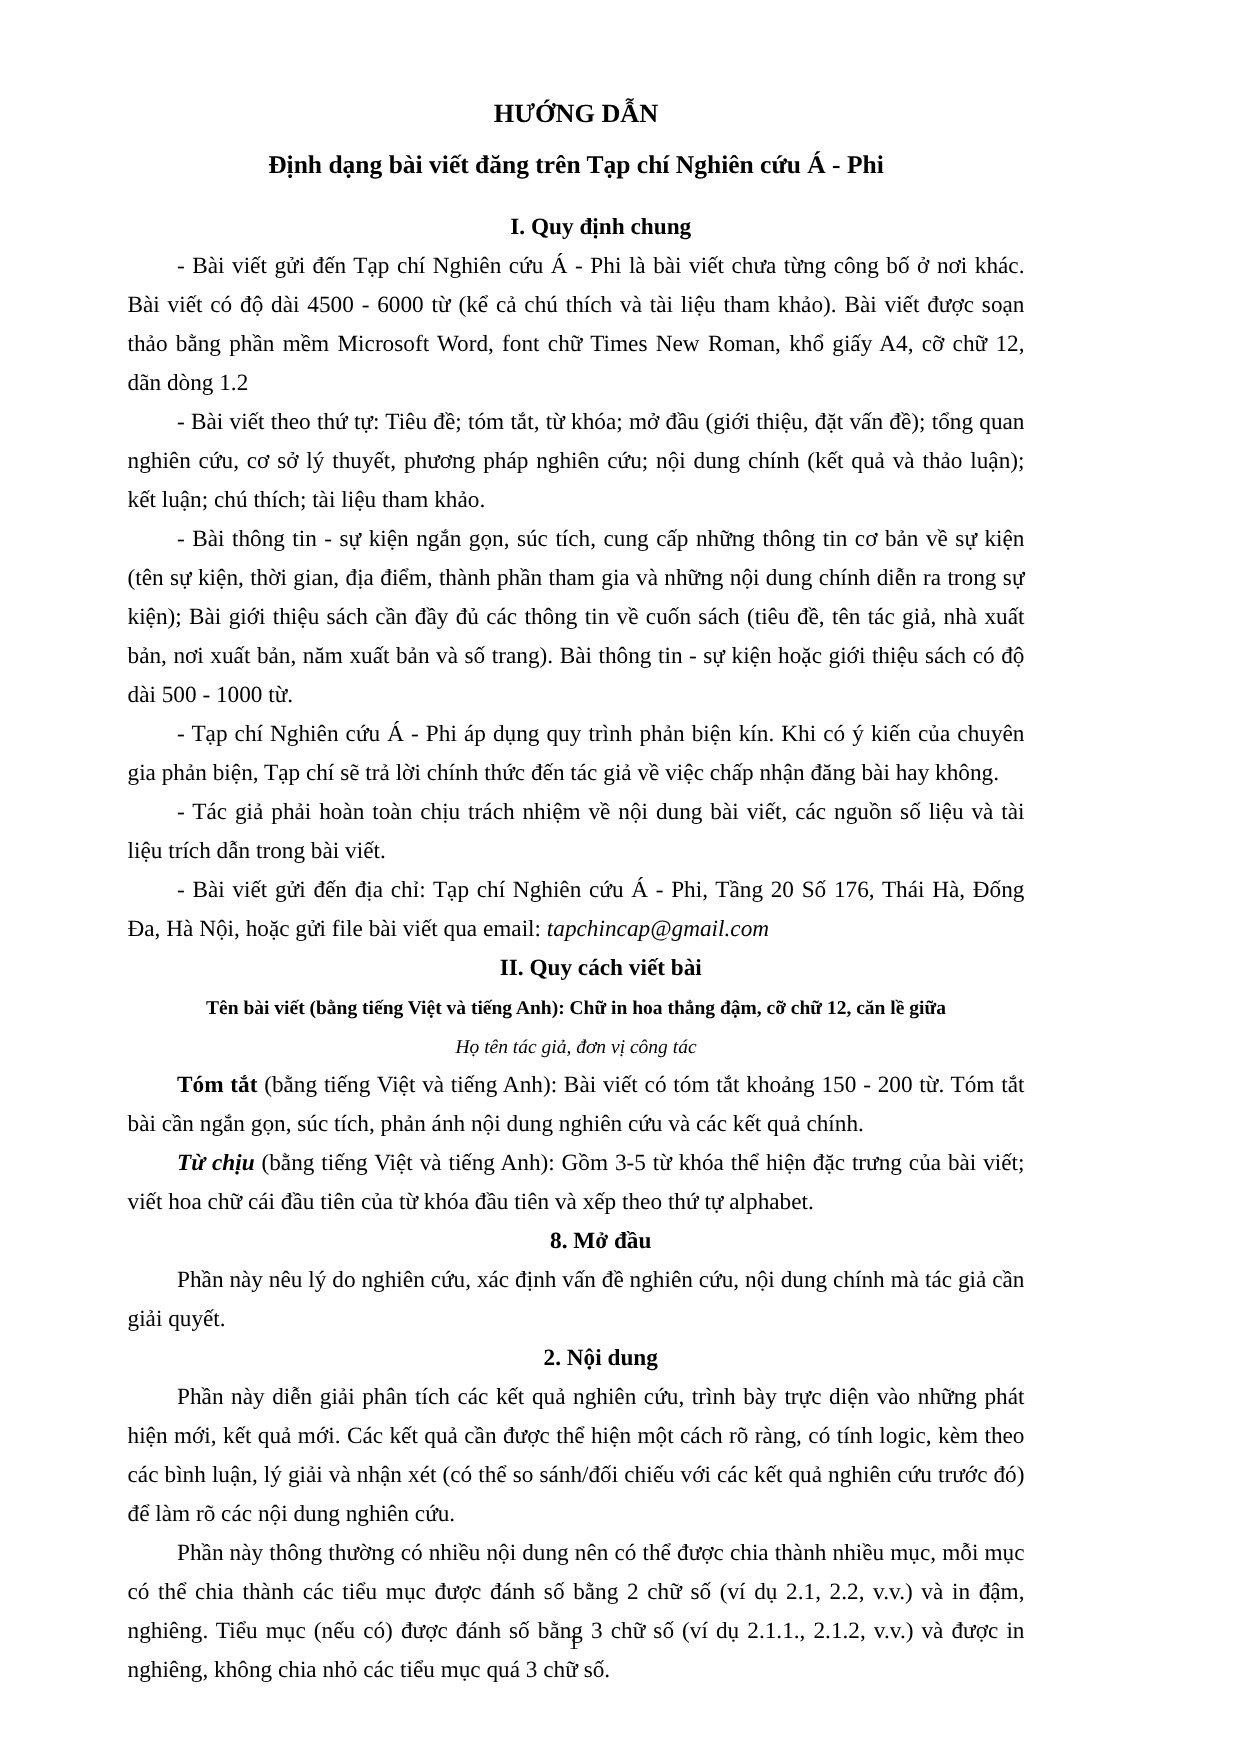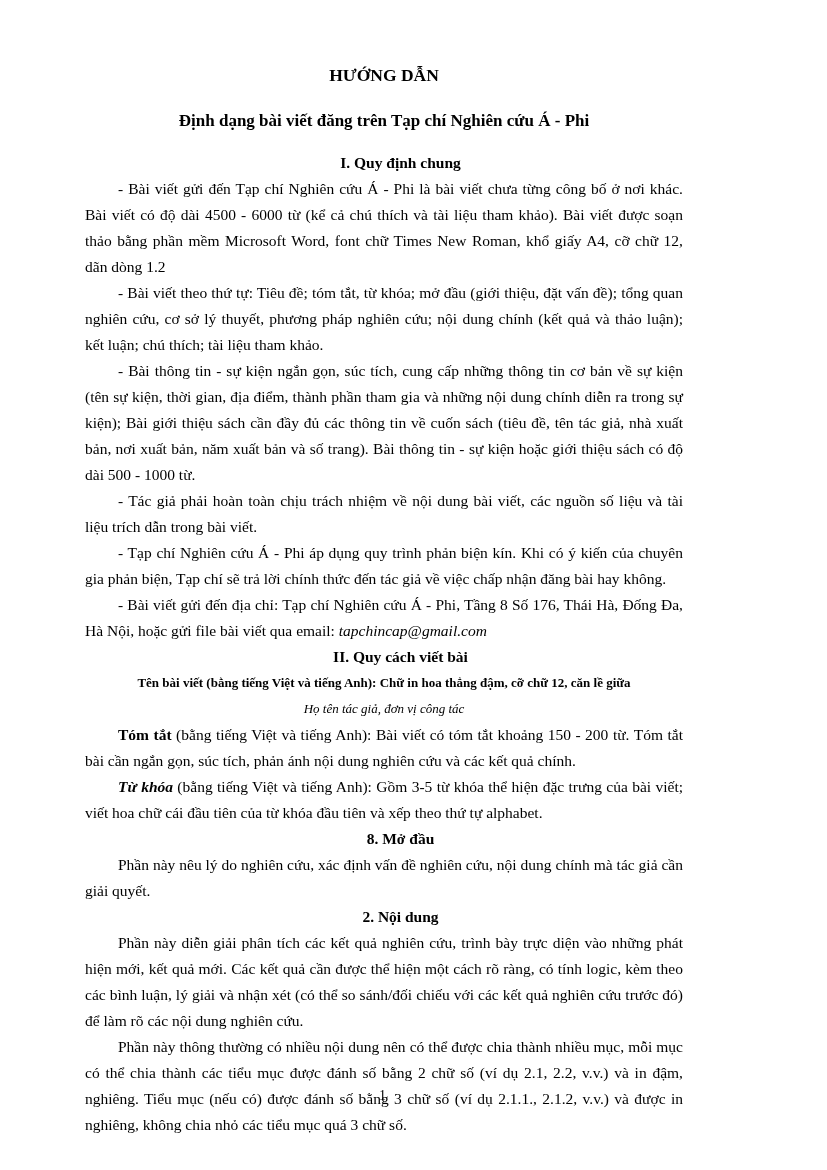--- a/index.html
+++ b/index.html
@@ -24,21 +24,21 @@
     font-weight: bold;
     font-size: 17.5px;
     line-height: 34px;
     margin: 0;
   }
   .doc-subtitle {
     text-align: center;
     font-weight: bold;
     font-size: 17px;
     line-height: 34px;
-    margin: 12px 0 12px 0;
+    margin: 1px 0 12px 0;
   }
   p.body {
     margin: 0;
     font-size: 15.5px;
     line-height: 26px;
     text-align: justify;
     text-indent: 33px;
   }
   p.heading {
     margin: 0;
@@ -75,33 +75,33 @@
   <div class="content">
 
     <p class="doc-title">HƯỚNG DẪN</p>
     <p class="doc-subtitle">Định dạng bài viết đăng trên Tạp chí Nghiên cứu Á - Phi</p>
 
     <p class="heading">I. Quy định chung</p>
 
     <p class="body">- Bài viết gửi đến Tạp chí Nghiên cứu Á - Phi là bài viết chưa từng công bố ở nơi khác. Bài viết có độ dài 4500 - 6000 từ (kể cả chú thích và tài liệu tham khảo). Bài viết được soạn thảo bằng phần mềm Microsoft Word, font chữ Times New Roman, khổ giấy A4, cỡ chữ 12, dãn dòng 1.2</p>
     <p class="body">- Bài viết theo thứ tự: Tiêu đề; tóm tắt, từ khóa; mở đầu (giới thiệu, đặt vấn đề); tổng quan nghiên cứu, cơ sở lý thuyết, phương pháp nghiên cứu; nội dung chính (kết quả và thảo luận); kết luận; chú thích; tài liệu tham khảo.</p>
     <p class="body">- Bài thông tin - sự kiện ngắn gọn, súc tích, cung cấp những thông tin cơ bản về sự kiện (tên sự kiện, thời gian, địa điểm, thành phần tham gia và những nội dung chính diễn ra trong sự kiện); Bài giới thiệu sách cần đầy đủ các thông tin về cuốn sách (tiêu đề, tên tác giả, nhà xuất bản, nơi xuất bản, năm xuất bản và số trang). Bài thông tin - sự kiện hoặc giới thiệu sách có độ dài 500 - 1000 từ.</p>
+    <p class="body">- Tạp chí Nghiên cứu Á - Phi áp dụng quy trình phản biện kín. Khi có ý kiến của chuyên gia phản biện, Tạp chí sẽ trả lời chính thức đến tác giả về việc chấp nhận đăng bài hay không.</p>
     <p class="body">- Tác giả phải hoàn toàn chịu trách nhiệm về nội dung bài viết, các nguồn số liệu và tài liệu trích dẫn trong bài viết.</p>
-    <p class="body">- Tạp chí Nghiên cứu Á - Phi áp dụng quy trình phản biện kín. Khi có ý kiến của chuyên gia phản biện, Tạp chí sẽ trả lời chính thức đến tác giả về việc chấp nhận đăng bài hay không.</p>
 
-    <p class="body"><span>- Bài viết gửi đến địa chỉ: Tạp chí Nghiên cứu Á - Phi, Tầng 8 Số 176, Thái Hà, Đống Đa, Hà Nội, hoặc gửi file bài viết qua email: </span><span class="italic">tapchincap@gmail.com</span></p>
+    <p class="body"><span>- Bài viết gửi đến địa chỉ: Tạp chí Nghiên cứu Á - Phi, Tầng 20 Số 176, Thái Hà, Đống Đa, Hà Nội, hoặc gửi file bài viết qua email: </span><span class="italic">tapchincap@gmail.com</span></p>
 
     <p class="heading">II. Quy cách viết bài</p>
 
     <p class="center-line bold">Tên bài viết (bằng tiếng Việt và tiếng Anh): Chữ in hoa thẳng đậm, cỡ chữ 12, căn lề giữa</p>
     <p class="center-line italic">Họ tên tác giả, đơn vị công tác</p>
 
     <p class="body"><span class="bold">Tóm tắt</span><span> (bằng tiếng Việt và tiếng Anh): Bài viết có tóm tắt khoảng 150 - 200 từ. Tóm tắt bài cần ngắn gọn, súc tích, phản ánh nội dung nghiên cứu và các kết quả chính.</span></p>
 
-    <p class="body"><span class="bold-italic">Từ khóa</span><span> (bằng tiếng Việt và tiếng Anh): Gồm 3-5 từ khóa thể hiện đặc trưng của bài viết; viết hoa chữ cái đầu tiên của từ khóa đầu tiên và xếp theo thứ tự alphabet.</span></p>
+    <p class="body"><span class="bold-italic">Từ chịu</span><span> (bằng tiếng Việt và tiếng Anh): Gồm 3-5 từ khóa thể hiện đặc trưng của bài viết; viết hoa chữ cái đầu tiên của từ khóa đầu tiên và xếp theo thứ tự alphabet.</span></p>
 
     <p class="heading">8. Mở đầu</p>
     <p class="body">Phần này nêu lý do nghiên cứu, xác định vấn đề nghiên cứu, nội dung chính mà tác giả cần giải quyết.</p>
 
     <p class="heading">2. Nội dung</p>
     <p class="body">Phần này diễn giải phân tích các kết quả nghiên cứu, trình bày trực diện vào những phát hiện mới, kết quả mới. Các kết quả cần được thể hiện một cách rõ ràng, có tính logic, kèm theo các bình luận, lý giải và nhận xét (có thể so sánh/đối chiếu với các kết quả nghiên cứu trước đó) để làm rõ các nội dung nghiên cứu.</p>
     <p class="body">Phần này thông thường có nhiều nội dung nên có thể được chia thành nhiều mục, mỗi mục có thể chia thành các tiểu mục được đánh số bằng 2 chữ số (ví dụ 2.1, 2.2, v.v.) và in đậm, nghiêng. Tiểu mục (nếu có) được đánh số bằng 3 chữ số (ví dụ 2.1.1., 2.1.2, v.v.) và được in nghiêng, không chia nhỏ các tiểu mục quá 3 chữ số.</p>
 
   </div>
 

